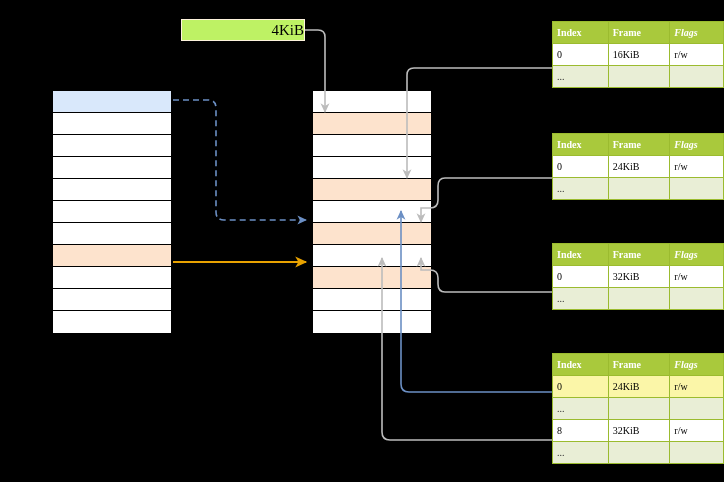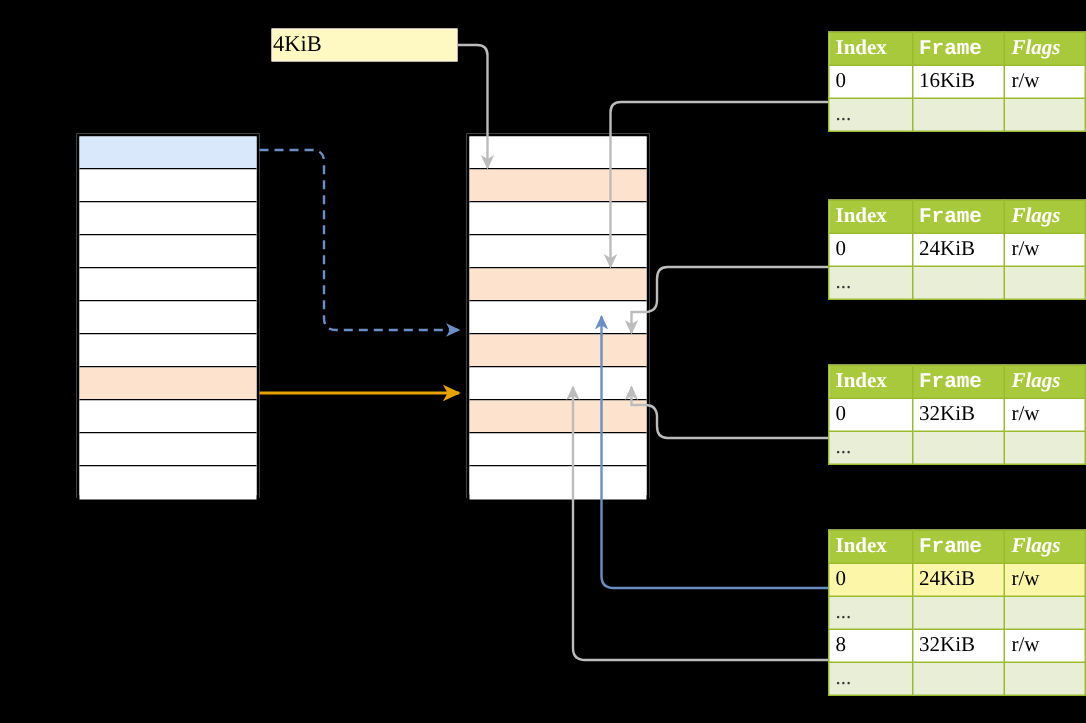--- a/index.html
+++ b/index.html
@@ -5,63 +5,64 @@
   html,body{margin:0;padding:0;background:#000;}
   body{width:724px;height:482px;position:relative;overflow:hidden;
        font-family:"Liberation Serif", serif;}
   .canvas{position:absolute;left:0;top:0;width:724px;height:482px;}
 
   
   .box{position:absolute;box-sizing:border-box;}
 
   
   .chip{
-    background:#fef9c3;
+    background:#bef264;
     border:1px solid #fdf3dd;
     color:#000;
     font-size:15px;
-    text-align:left;
+    text-align:right;
     line-height:20px;
+    padding-left:16px;
   }
 
   
   .mem{border:2px solid #000;background:#fff;}
   .mem .row{box-sizing:border-box;border-bottom:1px solid #000;background:#fff;height:22px;}
   .mem .row:last-child{border-bottom:none;}
   .row.blue{background:#d9e8fb;}
   .row.peach{background:#fde3cd;}
 
   
   table.pt{
     border-collapse:collapse;
     position:absolute;
     table-layout:fixed;
     background:#fff;
   }
   table.pt th, table.pt td{
     border:1px solid #9bbb2f;
-    font-size:14px;
+    font-size:10px;
     padding:2px 4px;
     height:22px;
     box-sizing:border-box;
     color:#000;
     font-weight:normal;
     text-align:left;
     white-space:nowrap;
   }
   table.pt th{
     background:#a9c93c;
     color:#ffffff;
     font-weight:bold;
     border:1px solid #9bbb2f;
   }
   table.pt td.ell{background:#e9eed6;color:#333;}
   table.pt td.hl{background:#fbf6a8;}
   .c-idx{width:56px;}
-  .c-frm{width:62px;font-family:Liberation Mono, monospace;}
+  .c-frm{width:62px;}
   .c-flg{width:54px;font-style:italic;}
 
   
   svg.wires{position:absolute;left:0;top:0;width:724px;height:482px;overflow:visible;}
 </style>
 </head>
 <body>
 
 <div class="canvas">
 

